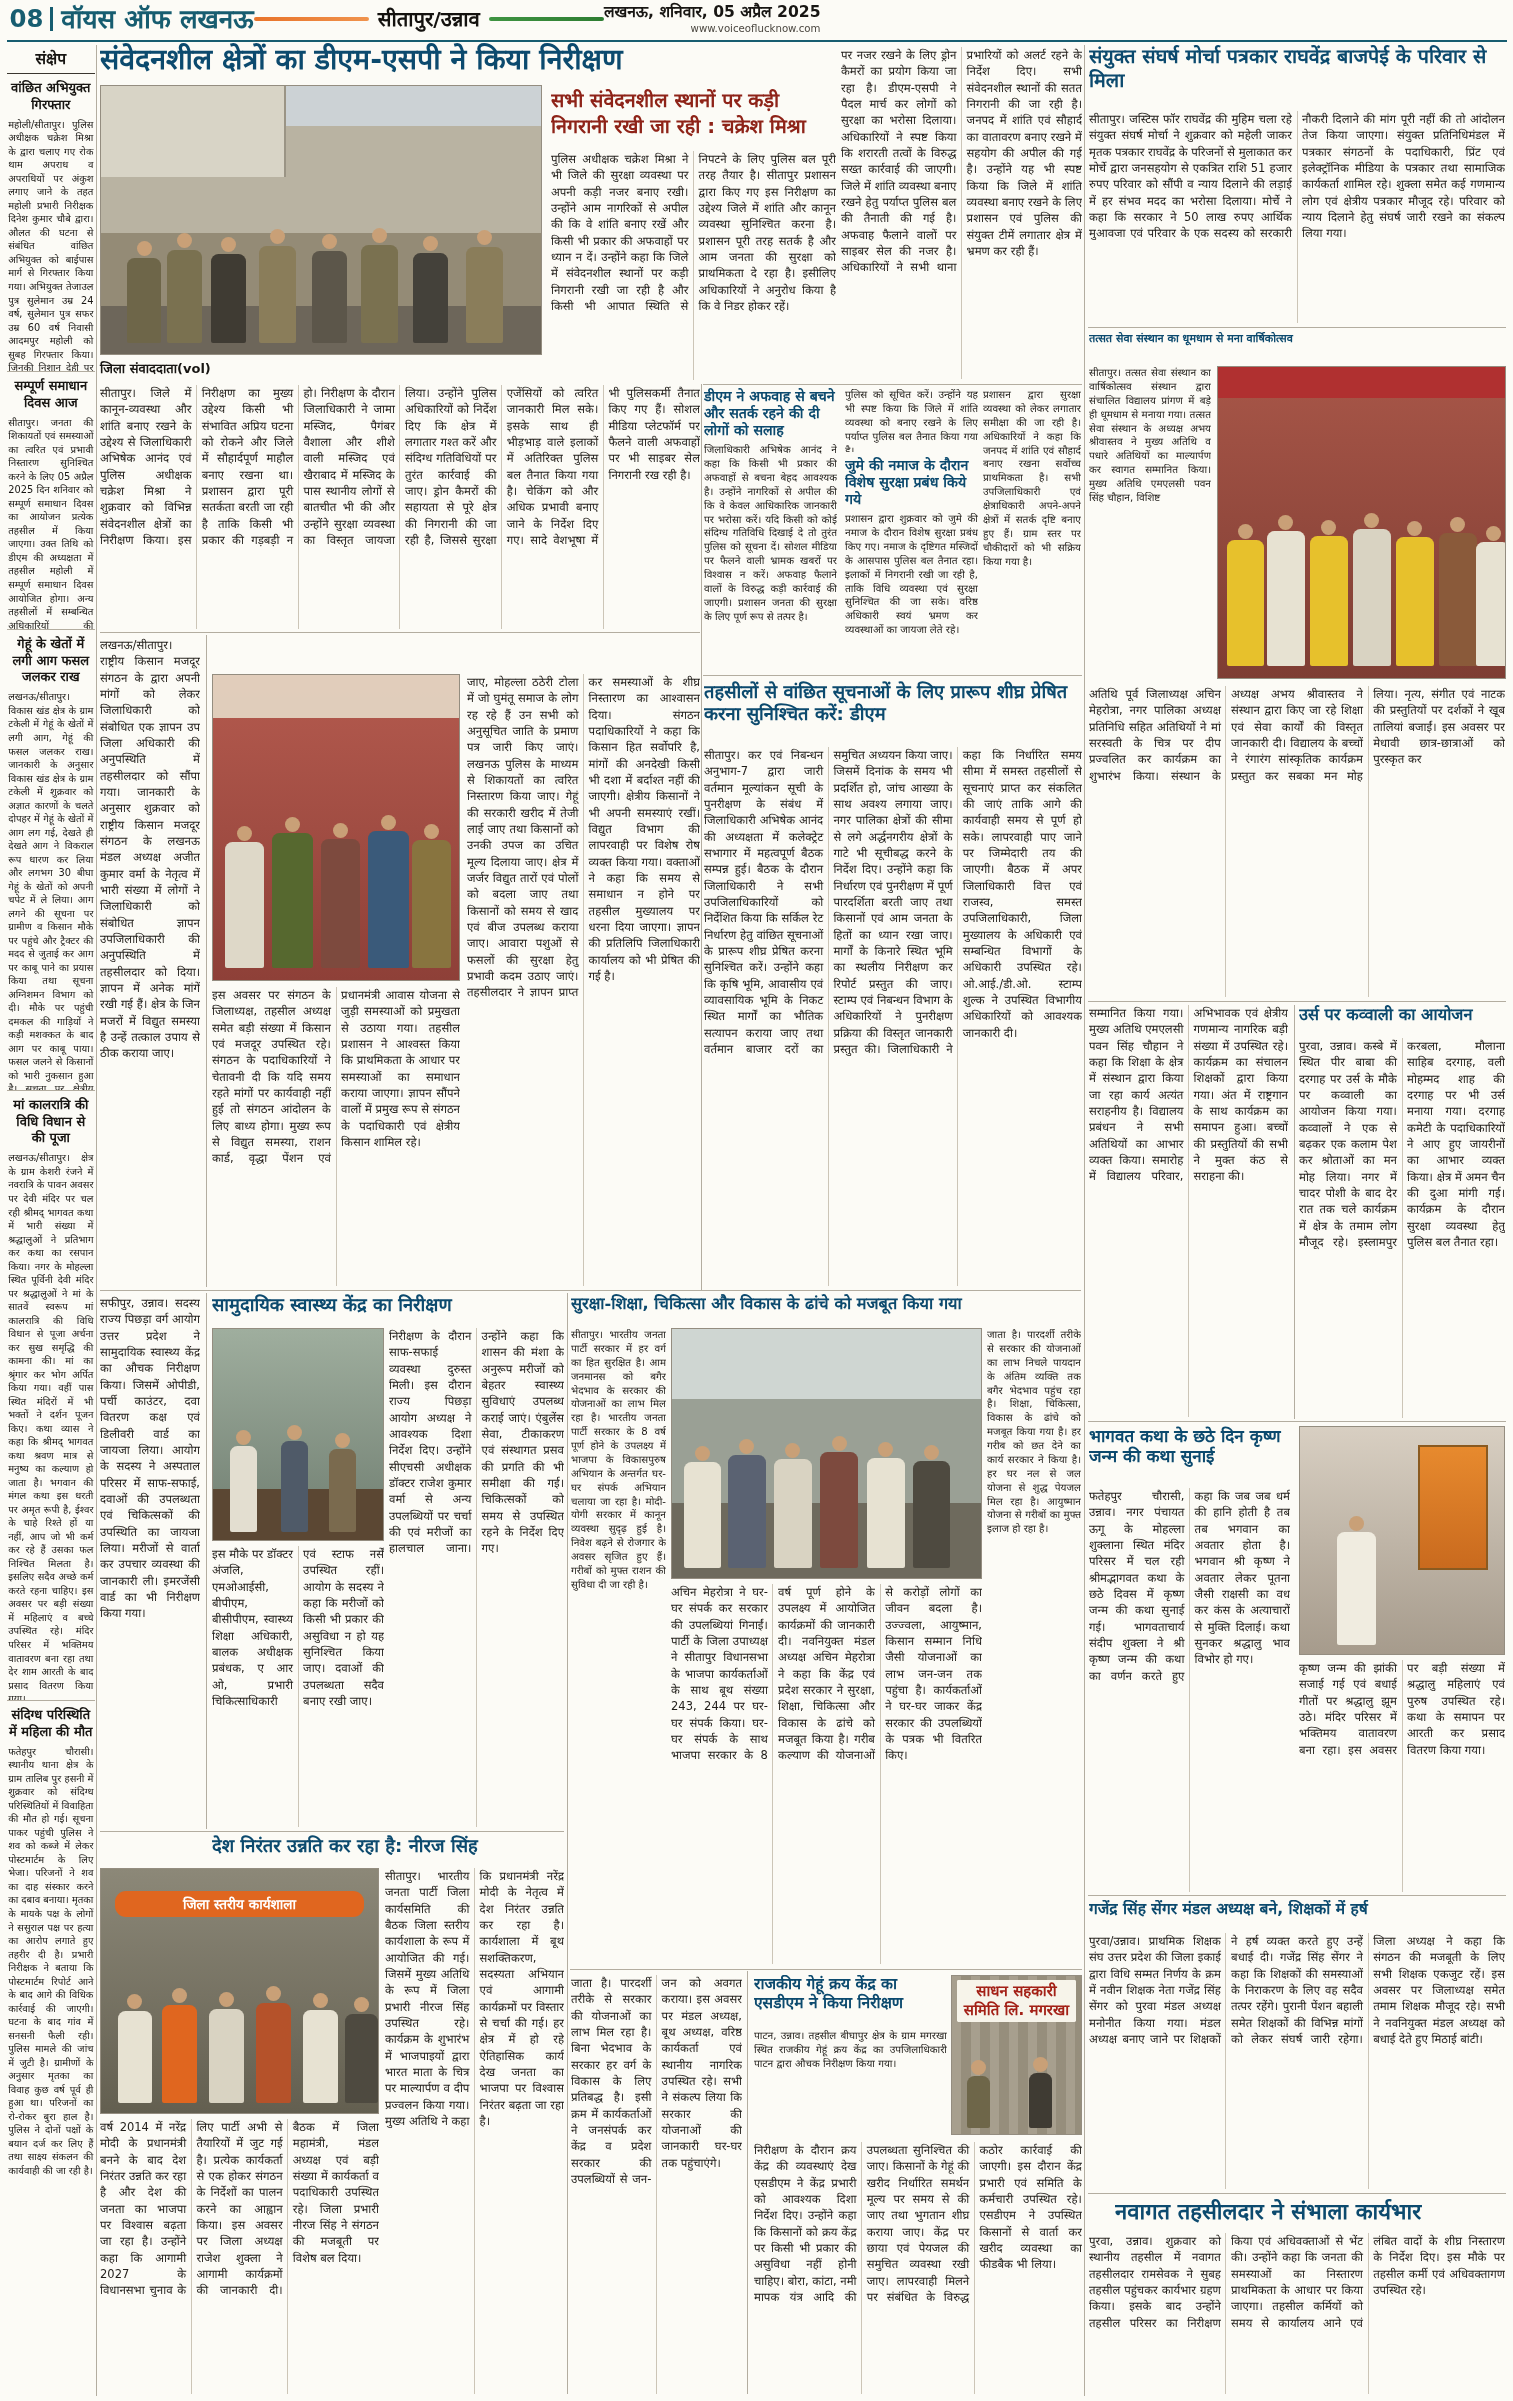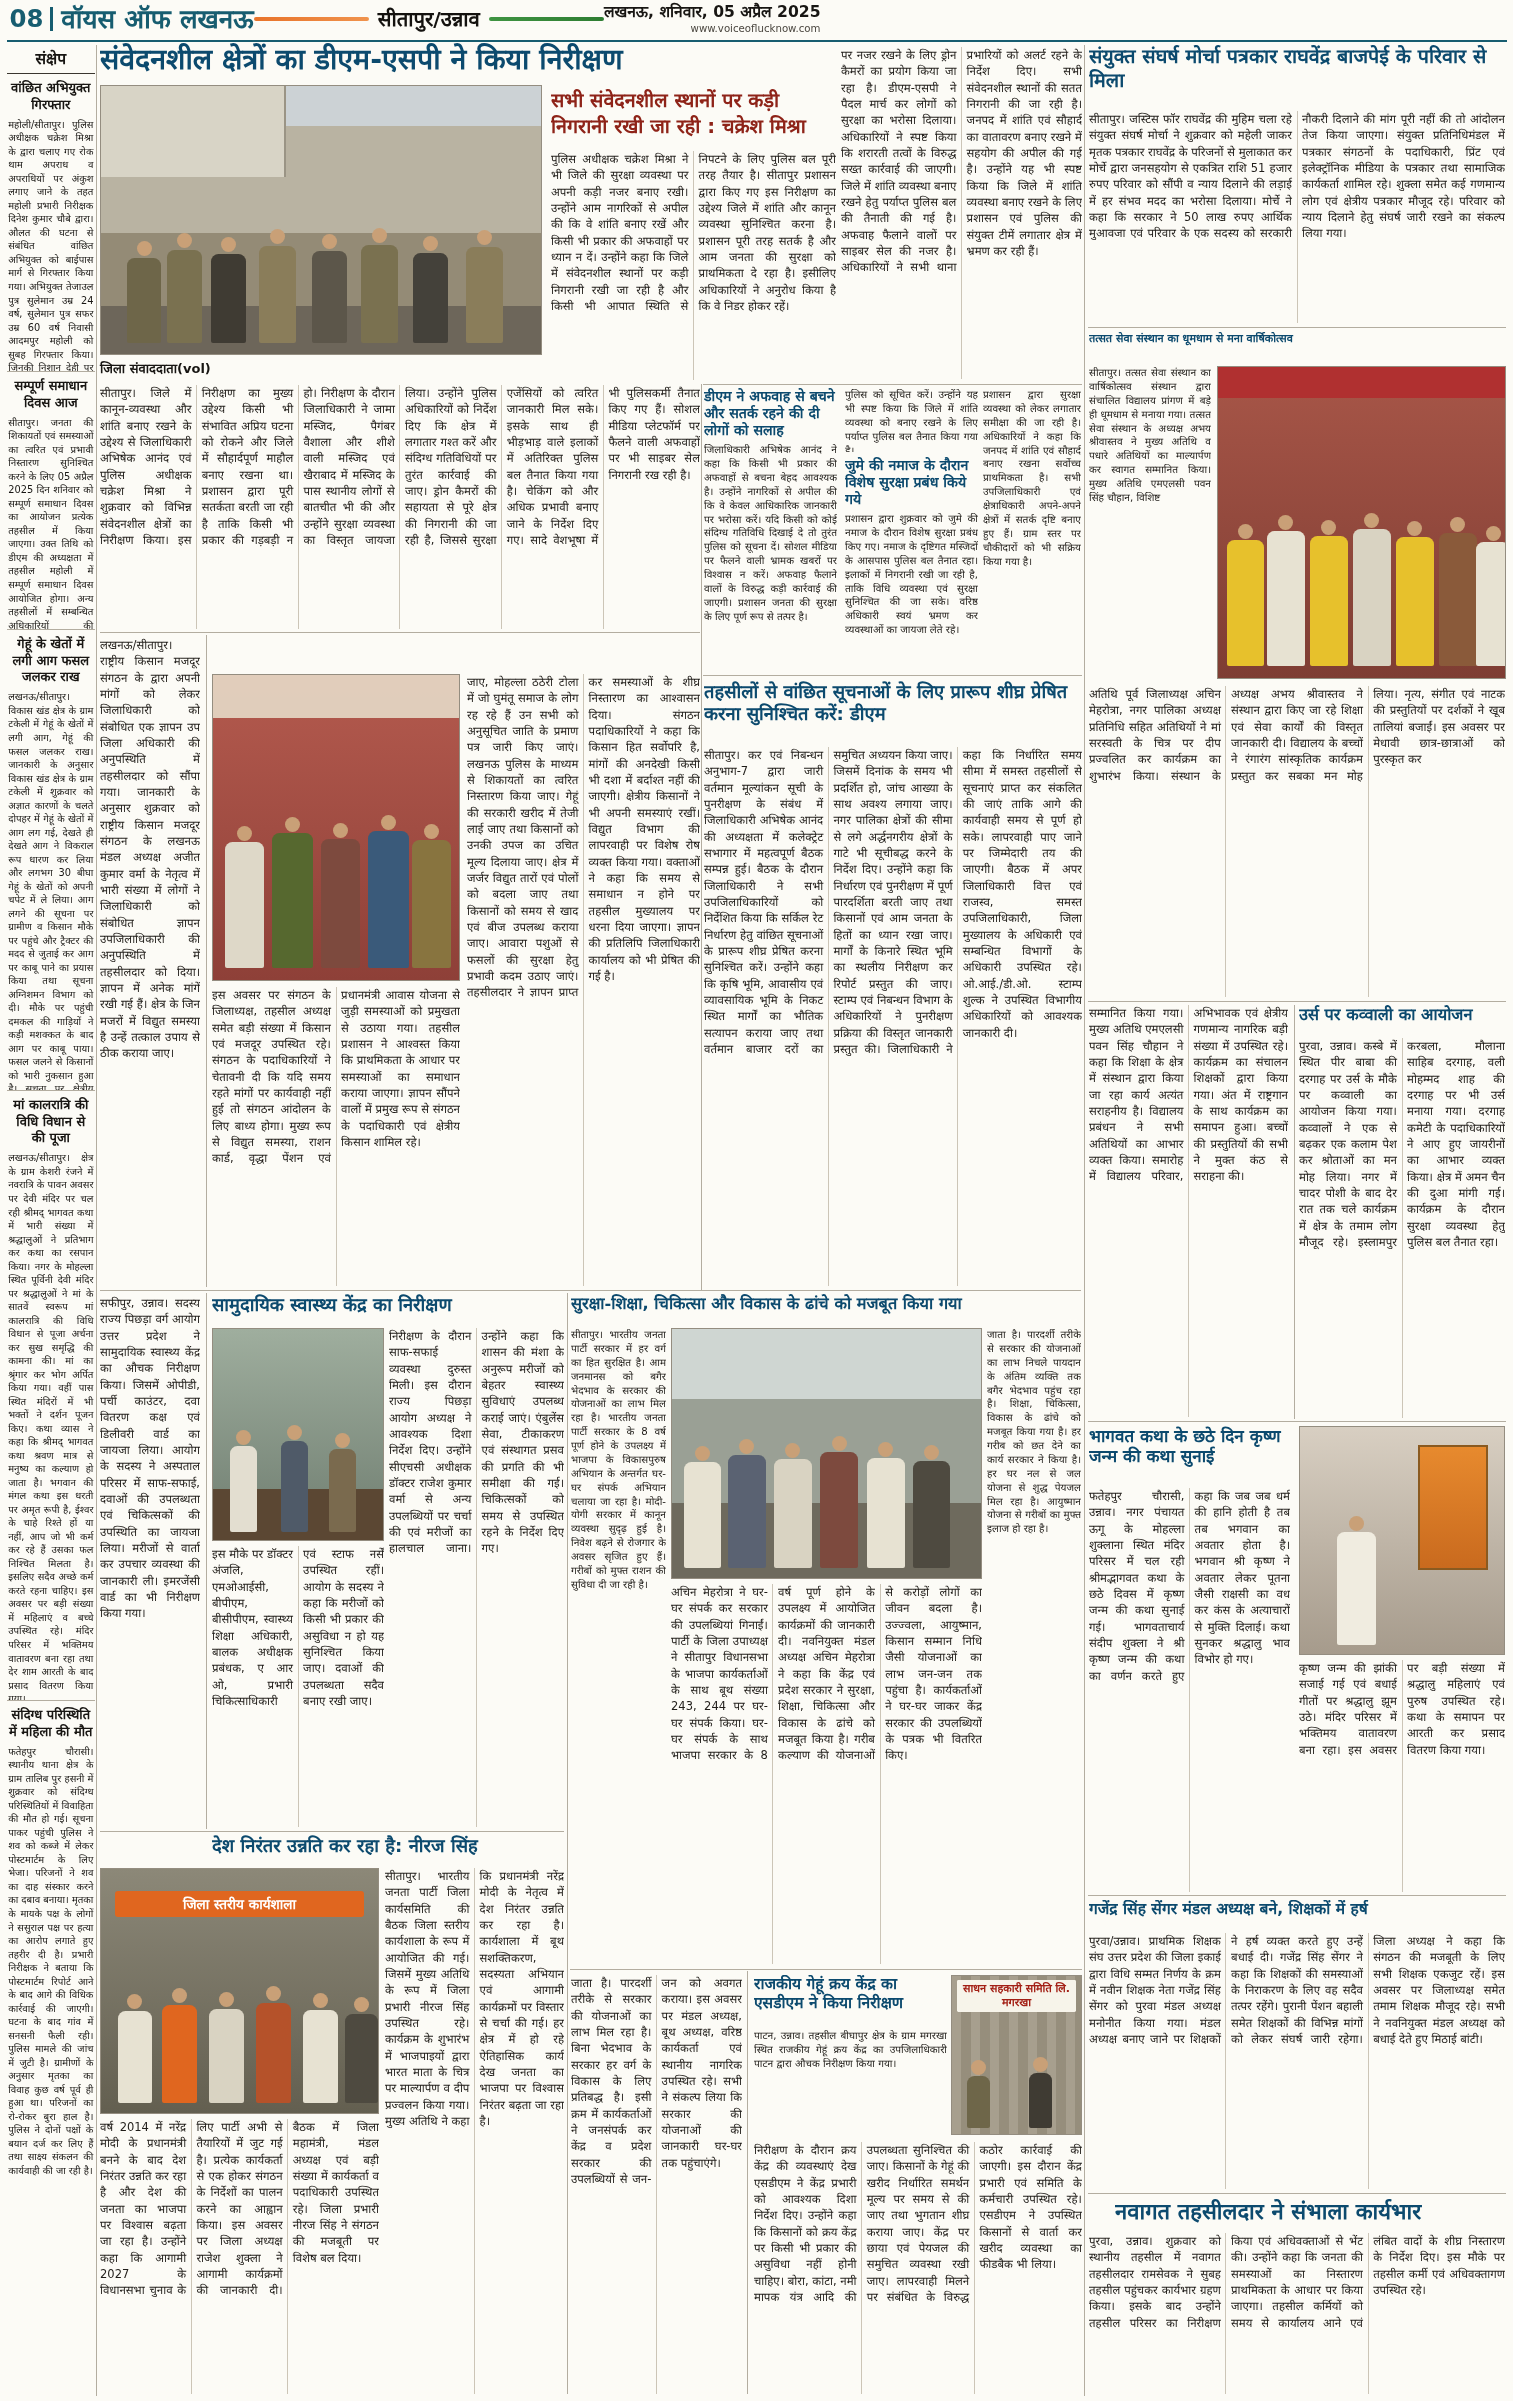--- a/index.html
+++ b/index.html
@@ -11,22 +11,22 @@
 .sm{font-size:10.2px;line-height:1.36}
 .c2{column-count:2;column-gap:10.2px;column-rule:0.7px solid #ccc5b7}
 .c3{column-count:3;column-gap:10.2px;column-rule:0.7px solid #ccc5b7}
 .c6{column-count:6;column-gap:10.2px;column-rule:0.7px solid #ccc5b7}
 .hr{position:absolute;background:#b3ada0;height:0.7px}
 .vr{position:absolute;background:#b3ada0;width:0.7px}
 .photo{position:absolute;overflow:hidden;border:0.7px solid #948d80;background:#a39c8c}
 .sil{position:absolute;bottom:4%;width:27px;height:65px}
 .sil::before{content:"";position:absolute;left:50%;top:0;width:15px;height:15px;margin-left:-7.5px;border-radius:50%;background:var(--skin,#c9a077)}
 .sil::after{content:"";position:absolute;left:0;right:0;top:16.3px;bottom:0;border-radius:7.5px 7.5px 2px 2px;background:var(--cloth,#55503f)}
-.banner{position:absolute;left:5%;right:5%;background:#e0661f;color:#fff;font-weight:bold;text-align:center;font-size:13.6px;padding:3.4px 0;border-radius:3px}
-.sign{position:absolute;left:4%;right:4%;top:4.1px;background:#f7f4ea;color:#a32016;font-weight:bold;text-align:center;font-size:11px;line-height:1.25;padding:2px 1.4px;border-radius:1.4px}
+.banner{position:absolute;left:5%;right:5%;background:#e0661f;color:#fff;font-weight:bold;text-align:center;font-size:13.6px;padding:3.4px 0;border-radius:11px}
+.sign{position:absolute;left:4%;right:4%;top:4.1px;background:#f7f4ea;color:#a32016;font-weight:bold;text-align:center;font-size:15px;line-height:1.25;padding:2px 1.4px;border-radius:1.4px}
 .header{display:flex;align-items:center;justify-content:flex-start;border-bottom:2.7px solid #175d70;padding:0 2.7px 4.1px 2.7px}
 .mh-left{display:flex;align-items:center}
 .mh-num{color:#175d70;font-size:24.4px;font-weight:bold;border-right:3.4px solid #175d70;padding-right:6.8px;margin-right:8.1px;line-height:1}
 .mh-name{color:#175d70;font-size:26px;font-weight:bold;line-height:1}
 .mh-center{display:flex;align-items:center;gap:9px}
 .mh-bar{display:inline-block;width:115px;height:4.7px;border-radius:2px}
 .mh-section{font-size:20.3px;font-weight:bold;color:#14120f;line-height:1}
 .mh-right{text-align:right}
 .mh-date{font-size:15.6px;font-weight:bold;line-height:1.1}
 .mh-web{font-size:10.2px;color:#4a463f;margin-top:2px}

